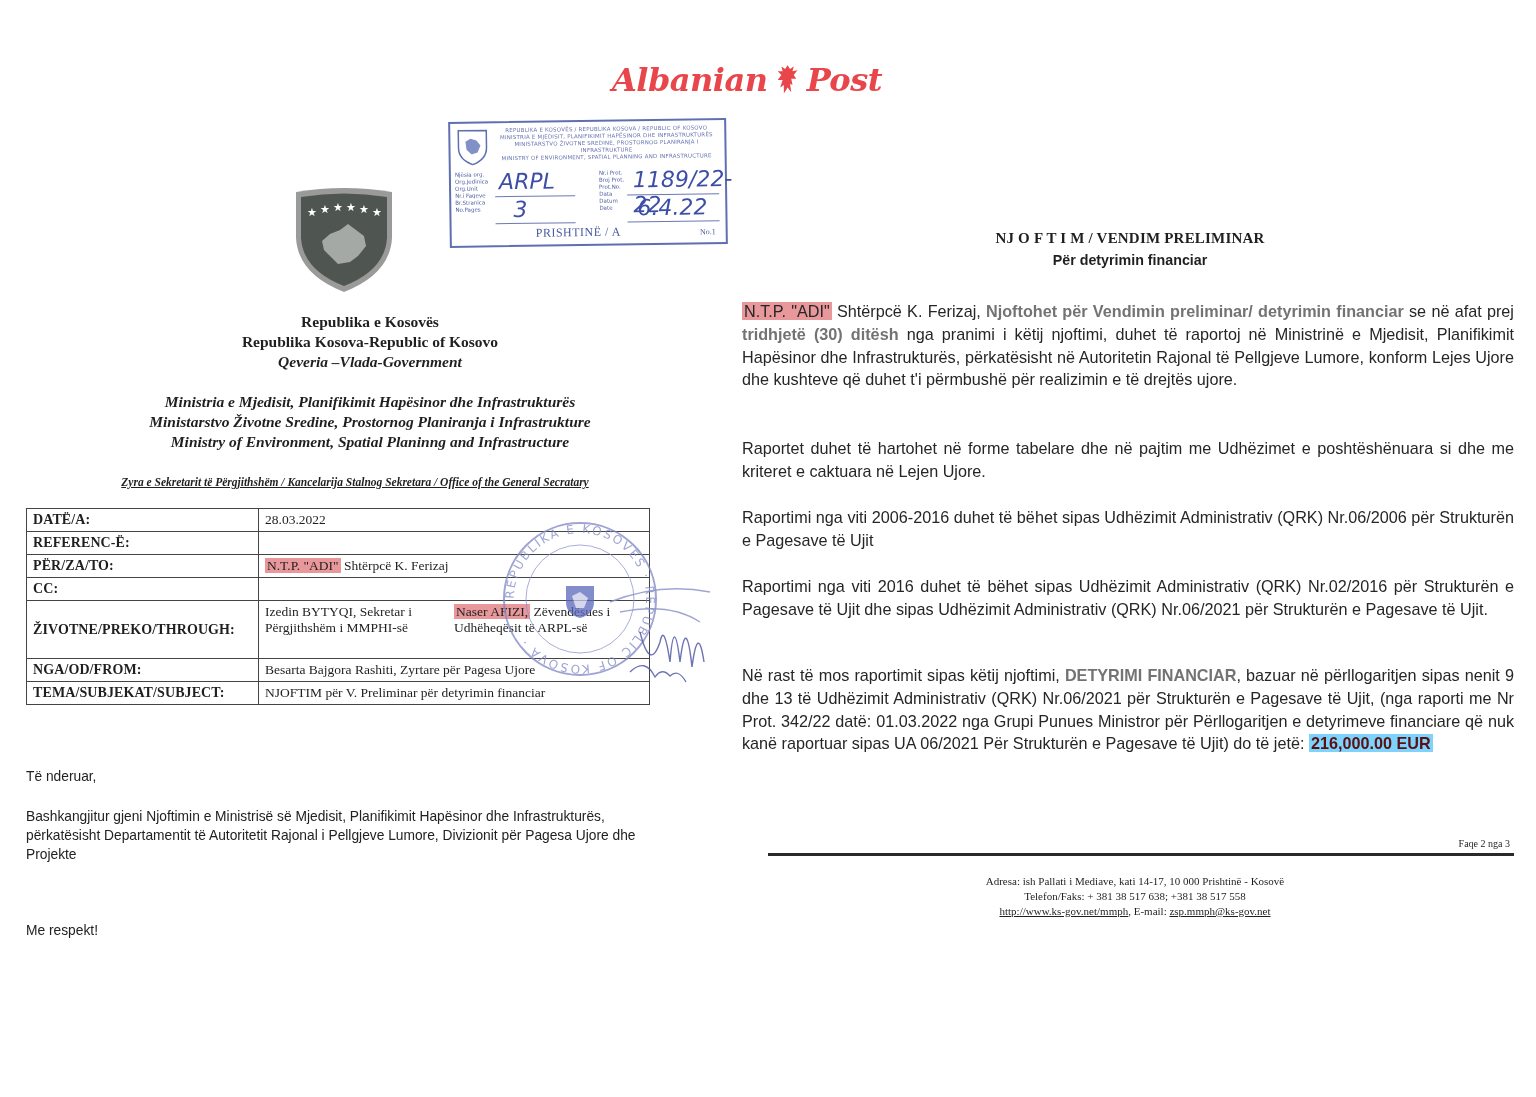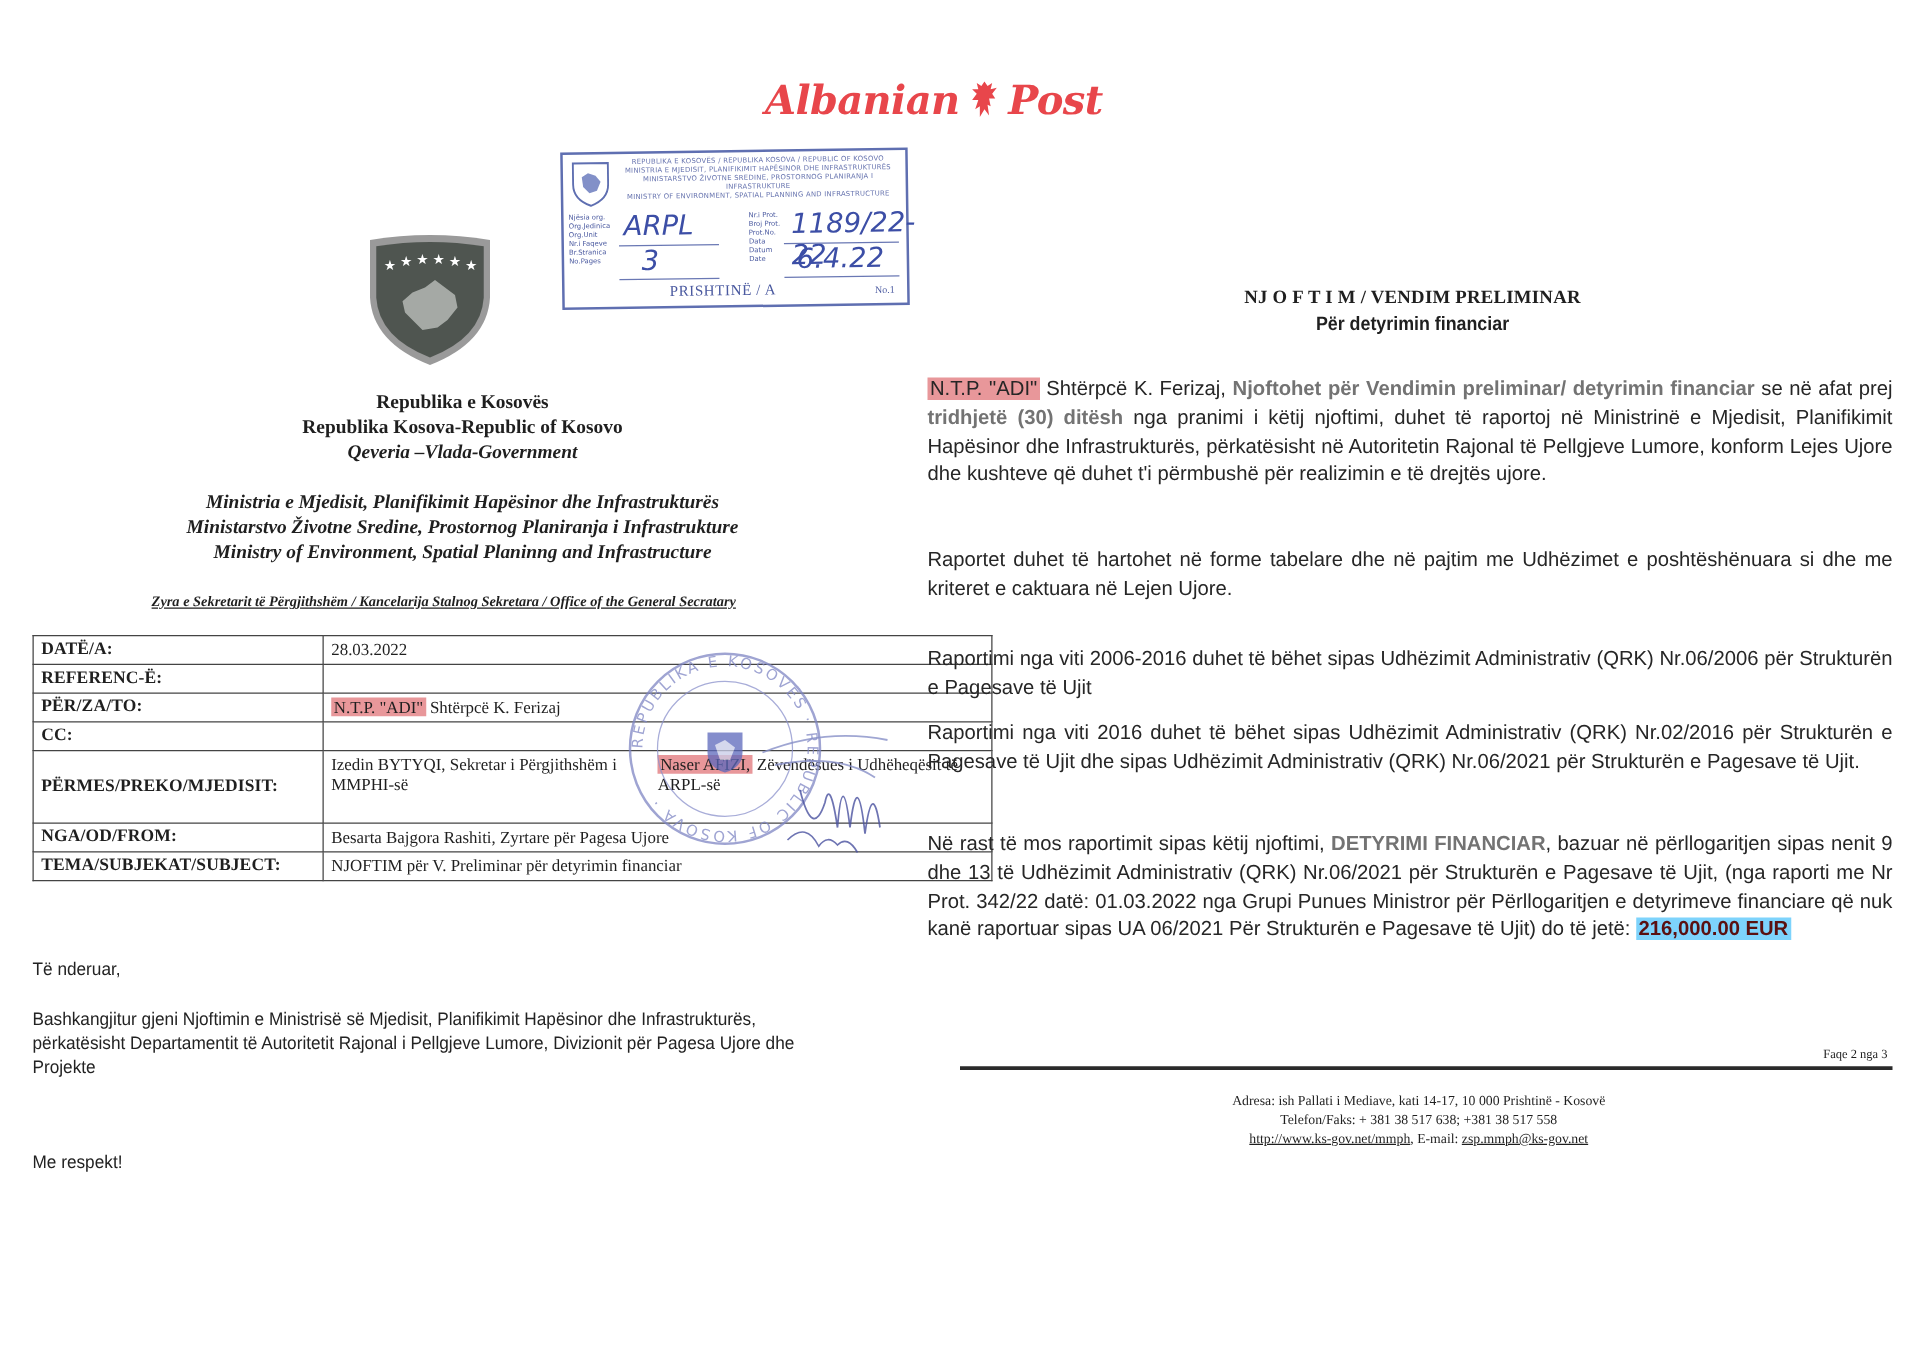--- a/index.html
+++ b/index.html
@@ -24,21 +24,21 @@
     .coat { position: absolute; left: 292px; top: 186px; width: 104px; height: 108px; }
 
     .hdr-block { position: absolute; left: 20px; width: 700px; text-align: center; }
     .rep { top: 312px; font-size: 15.5px; line-height: 20px; }
     .rep .b { font-weight: bold; }
     .rep .i { font-style: italic; font-weight: bold; }
     .min { top: 392px; font-size: 15.5px; line-height: 20px; font-style: italic; font-weight: bold; }
     .office { position: absolute; left: 52px; top: 476px; width: 606px; font-size: 11.5px; font-style: italic; font-weight: bold; text-decoration: underline; text-align: center; white-space: nowrap; }
 
     
-    .memo { position: absolute; left: 26px; top: 508px; width: 768px; border-collapse: collapse; font-size: 14px; }
+    .memo { position: absolute; left: 26px; top: 508px; width: 624px; border-collapse: collapse; font-size: 14px; }
     .memo td { border: 1.3px solid #444; padding: 1px 6px; height: 23px; vertical-align: middle; }
     .memo td.k { width: 232px; font-weight: bold; letter-spacing: 0.1px; }
     .memo td.v { font-size: 13.5px; }
     .memo tr.tall td { height: 58px; }
     .memo .v2 { display: flex; flex-direction: row; justify-content: space-between; height: 52px; }
     .hl { background: #e8979a; padding: 0 2px; }
 
     .round-stamp { position: absolute; left: 500px; top: 520px; width: 160px; height: 158px; opacity: 0.75; }
     .sign { position: absolute; left: 600px; top: 572px; width: 120px; height: 120px; opacity: 0.8; }
 
@@ -48,21 +48,21 @@
     .l3 { top: 921px; }
 
     
     .r-title { position: absolute; left: 760px; top: 230px; width: 740px; text-align: center; }
     .r-title .t1 { font-size: 15px; font-weight: bold; letter-spacing: 0.2px; }
     .r-title .t2 { font-family: "Liberation Sans", sans-serif; font-size: 15.5px; font-weight: bold; margin-top: 4px; transform: scaleX(0.92); }
     .para { position: absolute; left: 742px; width: 772px; font-family: "Liberation Sans", "DejaVu Sans", sans-serif; font-size: 16.2px; line-height: 22.8px; color: #262626; text-align: justify; }
     .para b { font-weight: bold; color: #737373; }
     .p1 { top: 300px; }
     .p2 { top: 437px; }
-    .p3 { top: 506px; margin-top: 10px; }
+    .p3 { top: 506px; }
     .p4 { top: 575px; }
     .p5 { top: 664px; }
     .hl-amt { background: #7dd3fc; color: #5a1010; font-weight: bold; padding: 0 2px; }
 
     .pager { position: absolute; left: 760px; top: 838px; width: 750px; text-align: right; font-size: 10px; }
     .rule { position: absolute; left: 768px; top: 853px; width: 746px; height: 3px; background: #2a2a2a; }
     .footer { position: absolute; left: 760px; top: 874px; width: 750px; text-align: center; font-size: 11px; line-height: 15px; }
     .footer .u { text-decoration: underline; }
   </style>
 </head>
@@ -153,21 +153,21 @@
   </tr>
   <tr>
     <td class="k">PËR/ZA/TO:</td>
     <td class="v"><span class="hl">N.T.P. "ADI"</span><span> Shtërpcë K. Ferizaj</span></td>
   </tr>
   <tr>
     <td class="k">CC:</td>
     <td class="v"></td>
   </tr>
   <tr class="tall">
-    <td class="k">PËRMES/PREKO/MJEDISIT:</td>
+    <td class="k">ŽIVOTNE/PREKO/THROUGH:</td>
     <td class="v">
       <div class="v2">
         <span>Izedin BYTYQI, Sekretar i Përgjithshëm i MMPHI-së</span>
         <span><span class="hl">Naser AFIZI,</span><span> Zëvendësues i Udhëheqësit të ARPL-së</span></span>
       </div>
     </td>
   </tr>
   <tr>
     <td class="k">NGA/OD/FROM:</td>
     <td class="v">Besarta Bajgora Rashiti, Zyrtare për Pagesa Ujore</td>

